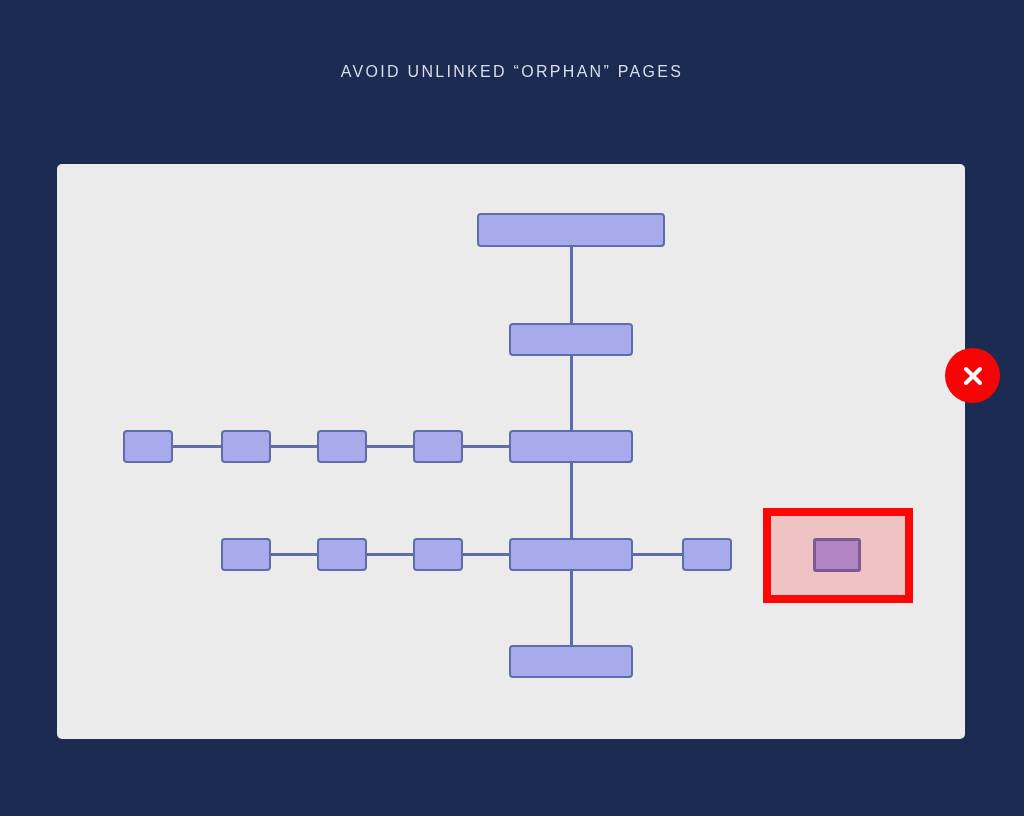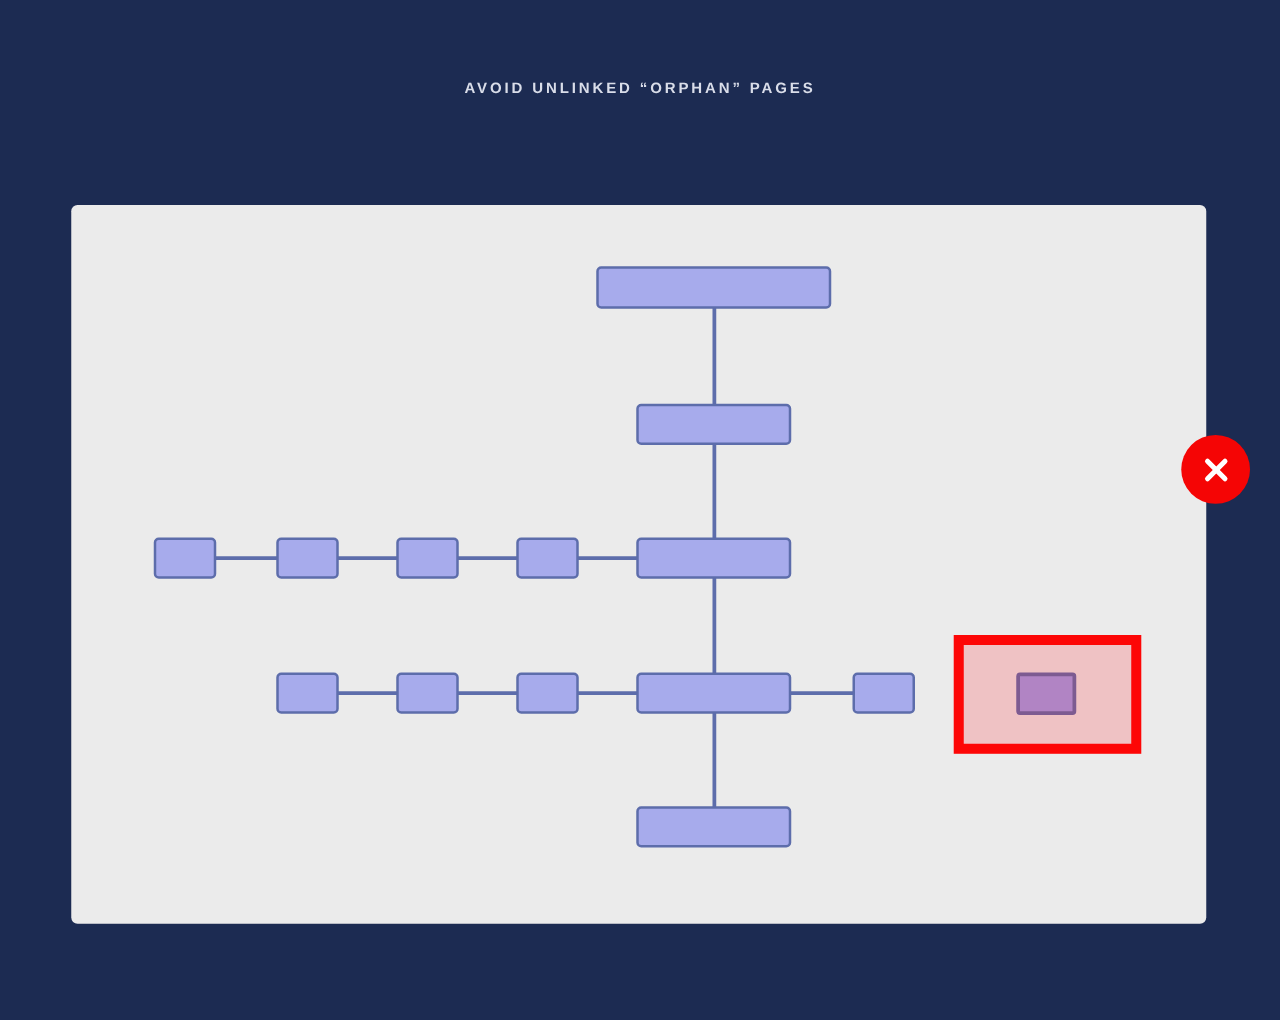--- a/index.html
+++ b/index.html
@@ -11,24 +11,24 @@
     overflow:hidden;
   }
   #stage { position:relative; width:1024px; height:816px; background:#1c2b52; }
 
   
   .title {
     position:absolute;
     left:0; right:0; top:63px;
     text-align:center;
     color:#d9dde9;
-    font-size:12px;
+    font-size:16px;
     letter-spacing:2.3px;
     text-transform:uppercase;
-    font-weight:700;
+    font-weight:400;
     white-space:nowrap;
   }
 
   
   .panel {
     position:absolute;
     left:57px; top:164px;
     width:908px; height:575px;
     background:#ebebeb;
     border-radius:5px;

